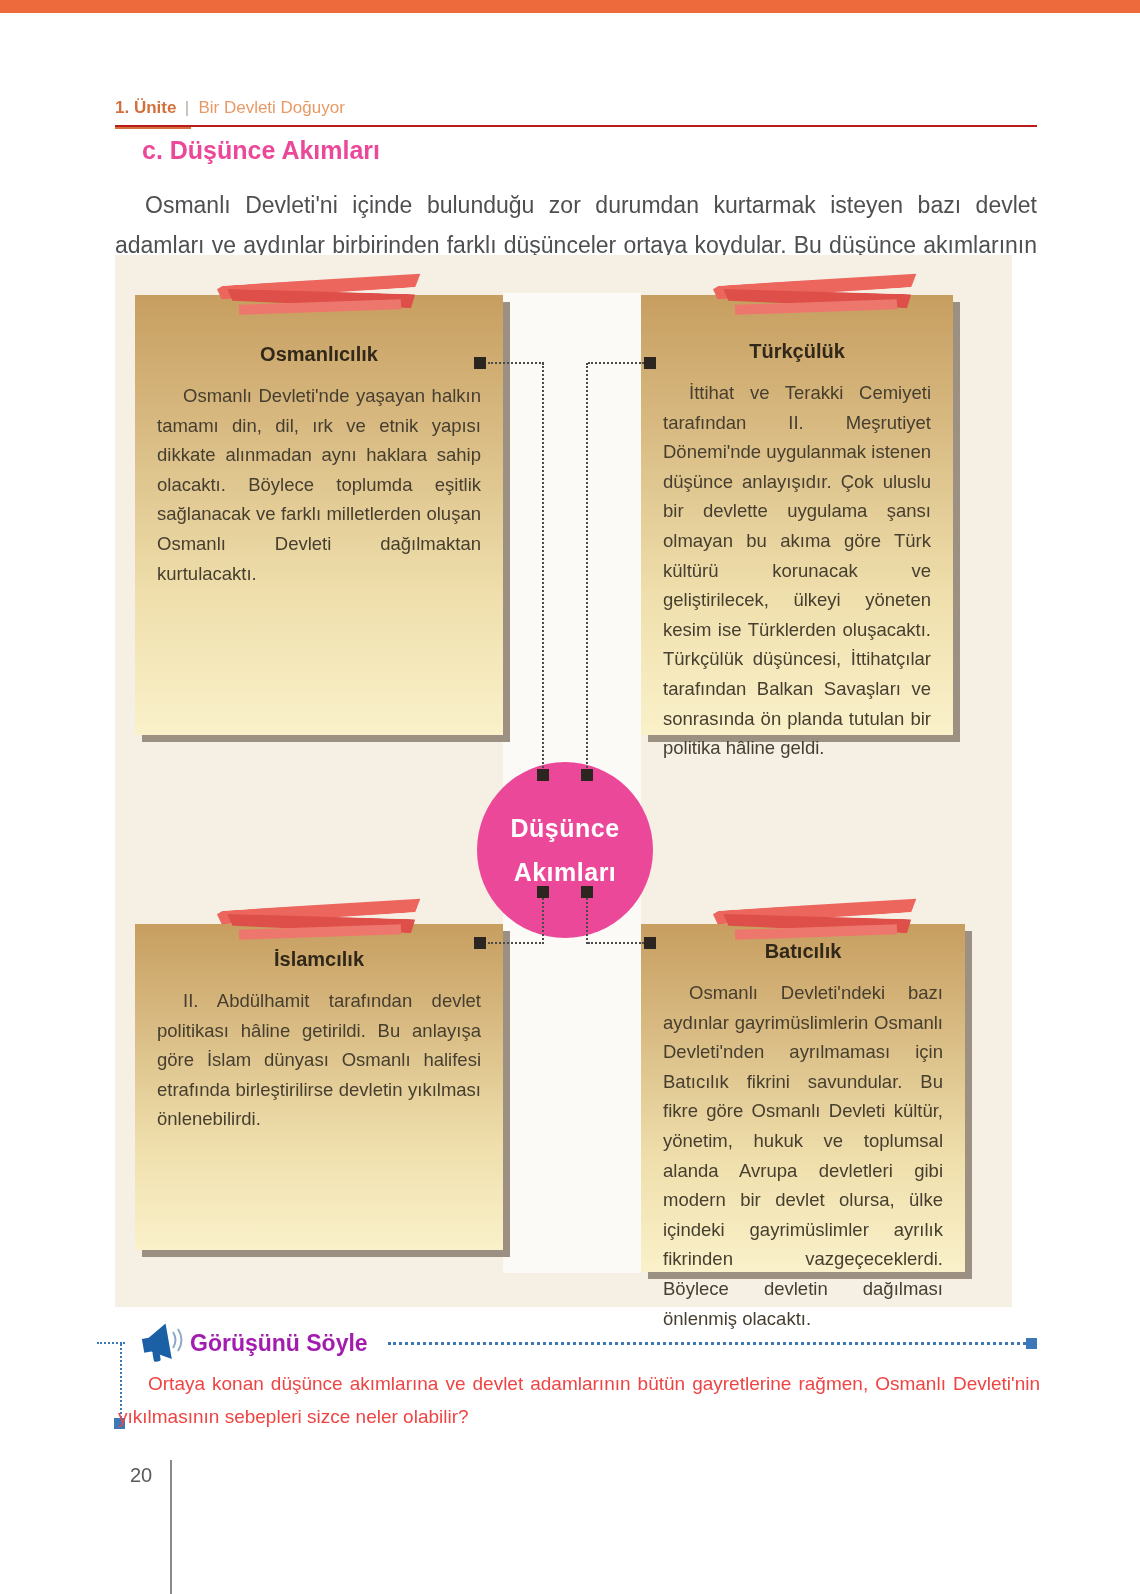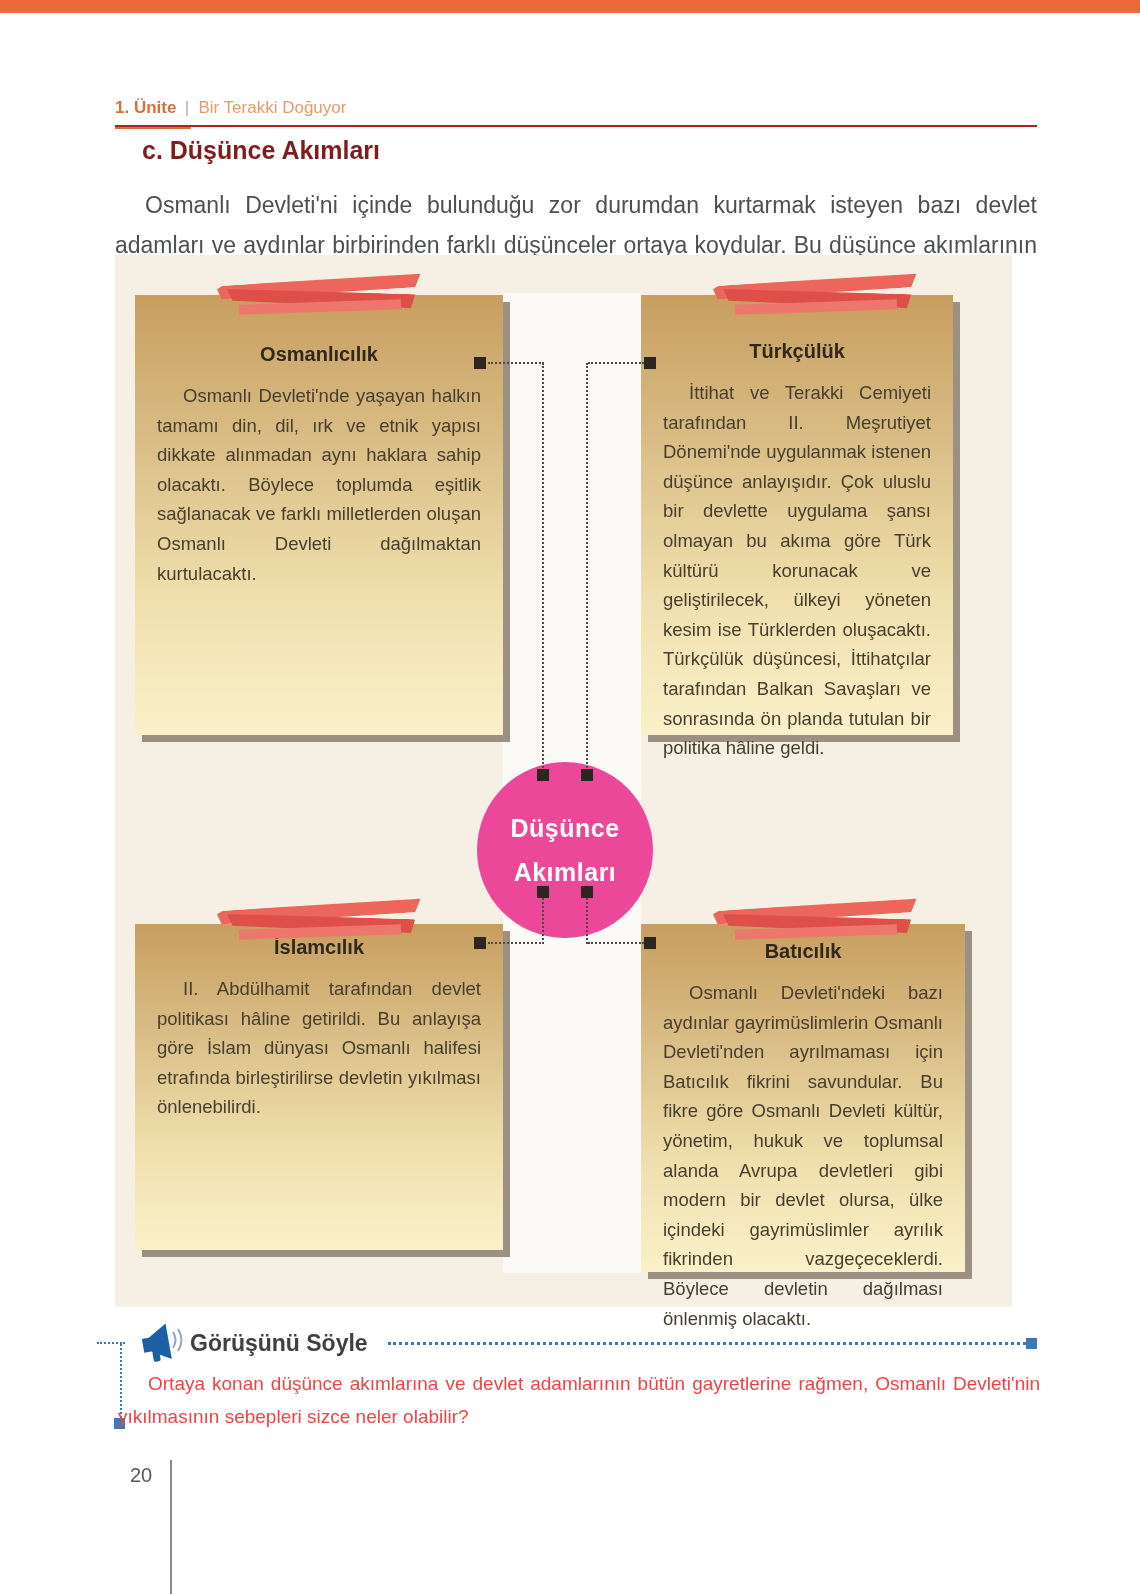--- a/index.html
+++ b/index.html
@@ -13,40 +13,40 @@
   .top-bar{left:0;top:0;width:1140px;height:13px;background:#ED6A3C;}
 
   
   .breadcrumb{left:115px;top:98px;width:922px;display:flex;align-items:baseline;
     gap:10px;padding-bottom:7px;border-bottom:2px solid #b91c1c;}
   .unit-label{font-size:17px;font-weight:bold;color:#D4703B;}
   .breadcrumb-divider{width:2px;height:15px;background:#C9C4BE;align-self:center;}
   .unit-title{font-size:17px;color:#E89A66;}
   .breadcrumb-accent{left:115px;top:127px;width:76px;height:2px;background:#D4703B;}
 
-  .section-heading{left:142px;top:136px;font-size:25px;font-weight:bold;color:#7f1d1d;}
+  .section-heading{left:142px;top:136px;font-size:25px;font-weight:bold;color:#ec4899;}
 
   .intro{left:115px;top:186px;width:922px;font-size:23px;color:#4E4F51;
     line-height:1.72;text-align:justify;text-indent:30px;}
 
   
   .panel{left:115px;top:255px;width:897px;height:1052px;background:#F5EFE4;}
   .panel-strip{left:503px;top:293px;width:138px;height:980px;background:#FBFAF7;}
 
   
   .card{background:linear-gradient(180deg,#C79E60 0%,#D9BC84 32%,#EFDFAC 68%,#FAF1CA 100%);
     box-shadow:7px 7px 0 #9B9082;padding:0 22px;box-sizing:border-box;}
   .card1{left:135px;top:295px;width:368px;height:440px;}
   .card2{left:641px;top:295px;width:312px;height:440px;}
   .card3{left:135px;top:924px;width:368px;height:326px;}
   .card4{left:641px;top:924px;width:324px;height:348px;}
   .card-title{text-align:center;font-weight:bold;font-size:20px;color:#31281A;}
   .card1 .card-title{margin-top:48px;}
   .card2 .card-title{margin-top:45px;}
-  .card3 .card-title{margin-top:12px;}
+  .card3 .card-title{margin-top:24px;}
   .card4 .card-title{margin-top:16px;}
   .card-body{margin-top:15px;font-size:18.5px;color:#463E2F;line-height:1.6;
     text-align:justify;text-indent:26px;}
 
   
   .tape{width:210px;height:44px;}
   .tape1{left:217px;top:274px;}
   .tape2{left:713px;top:274px;}
   .tape3{left:217px;top:899px;}
   .tape4{left:713px;top:899px;}
@@ -85,38 +85,38 @@
   .sq-c3{left:474px;top:937px;}
   .sq-c4{left:644px;top:937px;}
 
   
   .act-hdot-left{left:97px;top:1342px;width:28px;border-top:2px dotted #3A78B5;height:0;}
   .act-vdot{left:120px;top:1344px;height:74px;border-left:2px dotted #3A78B5;width:0;}
   .act-sq{width:11px;height:11px;background:#3D79B8;}
   .act-sq-bottom{left:114px;top:1418px;}
   .act-sq-right{left:1026px;top:1338px;}
   .act-icon{left:137px;top:1322px;}
-  .act-title{left:190px;top:1330px;font-size:23px;font-weight:bold;color:#404040;}
+  .act-title{left:190px;top:1330px;font-size:23px;font-weight:bold;color:#a21caf;}
   .act-rule{left:388px;top:1342px;width:638px;border-top:3px dotted #3A78B5;height:0;}
   .act-question{left:118px;top:1368px;width:922px;font-size:19px;color:#ef4444;
     line-height:1.72;text-align:justify;text-indent:30px;}
 
   
   .page-num{left:130px;top:1464px;font-size:20px;color:#58595B;}
   .footer-line{left:170px;top:1460px;width:2px;height:134px;background:#8A8A8A;}
 </style>
 </head>
 <body>
 
 <div class="abs top-bar"></div>
 
 <div class="abs breadcrumb">
   <span class="unit-label">1. Ünite</span>
   <span class="breadcrumb-divider"></span>
-  <span class="unit-title">Bir Terakki Doğuyor</span>
+  <span class="unit-title">Bir Devleti Doğuyor</span>
 </div>
 <div class="abs breadcrumb-accent"></div>
 
 <div class="abs section-heading">c. Düşünce Akımları</div>
 <div class="abs intro">Osmanlı Devleti'ni içinde bulunduğu zor durumdan kurtarmak isteyen bazı devlet adamları ve aydınlar birbirinden farklı düşünceler ortaya koydular. Bu düşünce akımlarının bazıları şunlardı:</div>
 
 <div class="abs panel"></div>
 <div class="abs panel-strip"></div>
 
 <div class="abs card card1">

